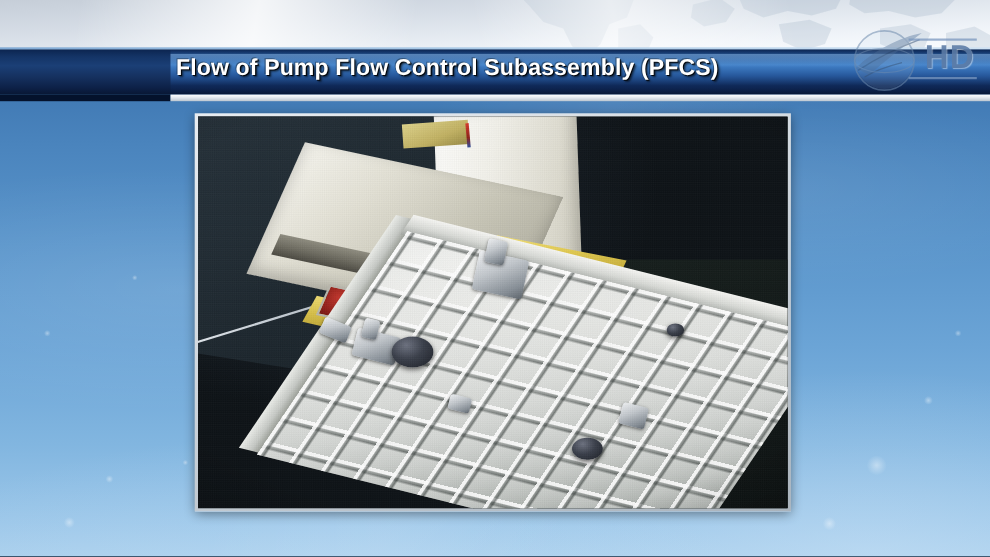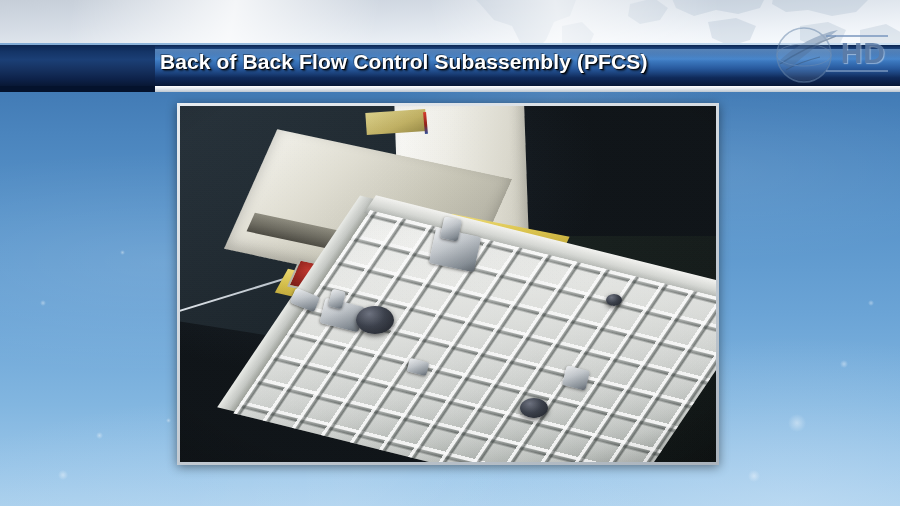--- a/index.html
+++ b/index.html
@@ -427,21 +427,21 @@
       </g>
     </svg>
     <div class="strip-swoosh"></div>
     <div class="strip-bottomline"></div>
   </div>
 
   <div class="title-band">
     <div class="title-gloss"></div>
     <div class="title-hilite"></div>
   </div>
-  <div class="title-text">Back of Back Flow Control Subassembly (PFCS)</div>
+  <div class="title-text">Flow of Pump Flow Control Subassembly (PFCS)</div>
   <div class="navy-left-block"></div>
   <div class="title-underline"></div>
 
   <svg class="hd-logo" viewBox="0 0 120 62">
     <g opacity="0.55">
       <circle cx="36" cy="31" r="27" fill="none" stroke="#6f8cae" stroke-width="1.6"></circle>
       <circle cx="36" cy="31" r="26" fill="#b9d0e6" opacity="0.25"></circle>
       <path d="M10,38 C26,22 50,10 70,6 C54,18 38,30 22,44 Z" fill="#5d7aa0" opacity="0.8"></path>
       <path d="M12,40 C30,28 52,18 68,12" fill="none" stroke="#47607f" stroke-width="1.4"></path>
       <path d="M18,46 C28,40 40,36 52,33" fill="none" stroke="#47607f" stroke-width="1.1"></path>

